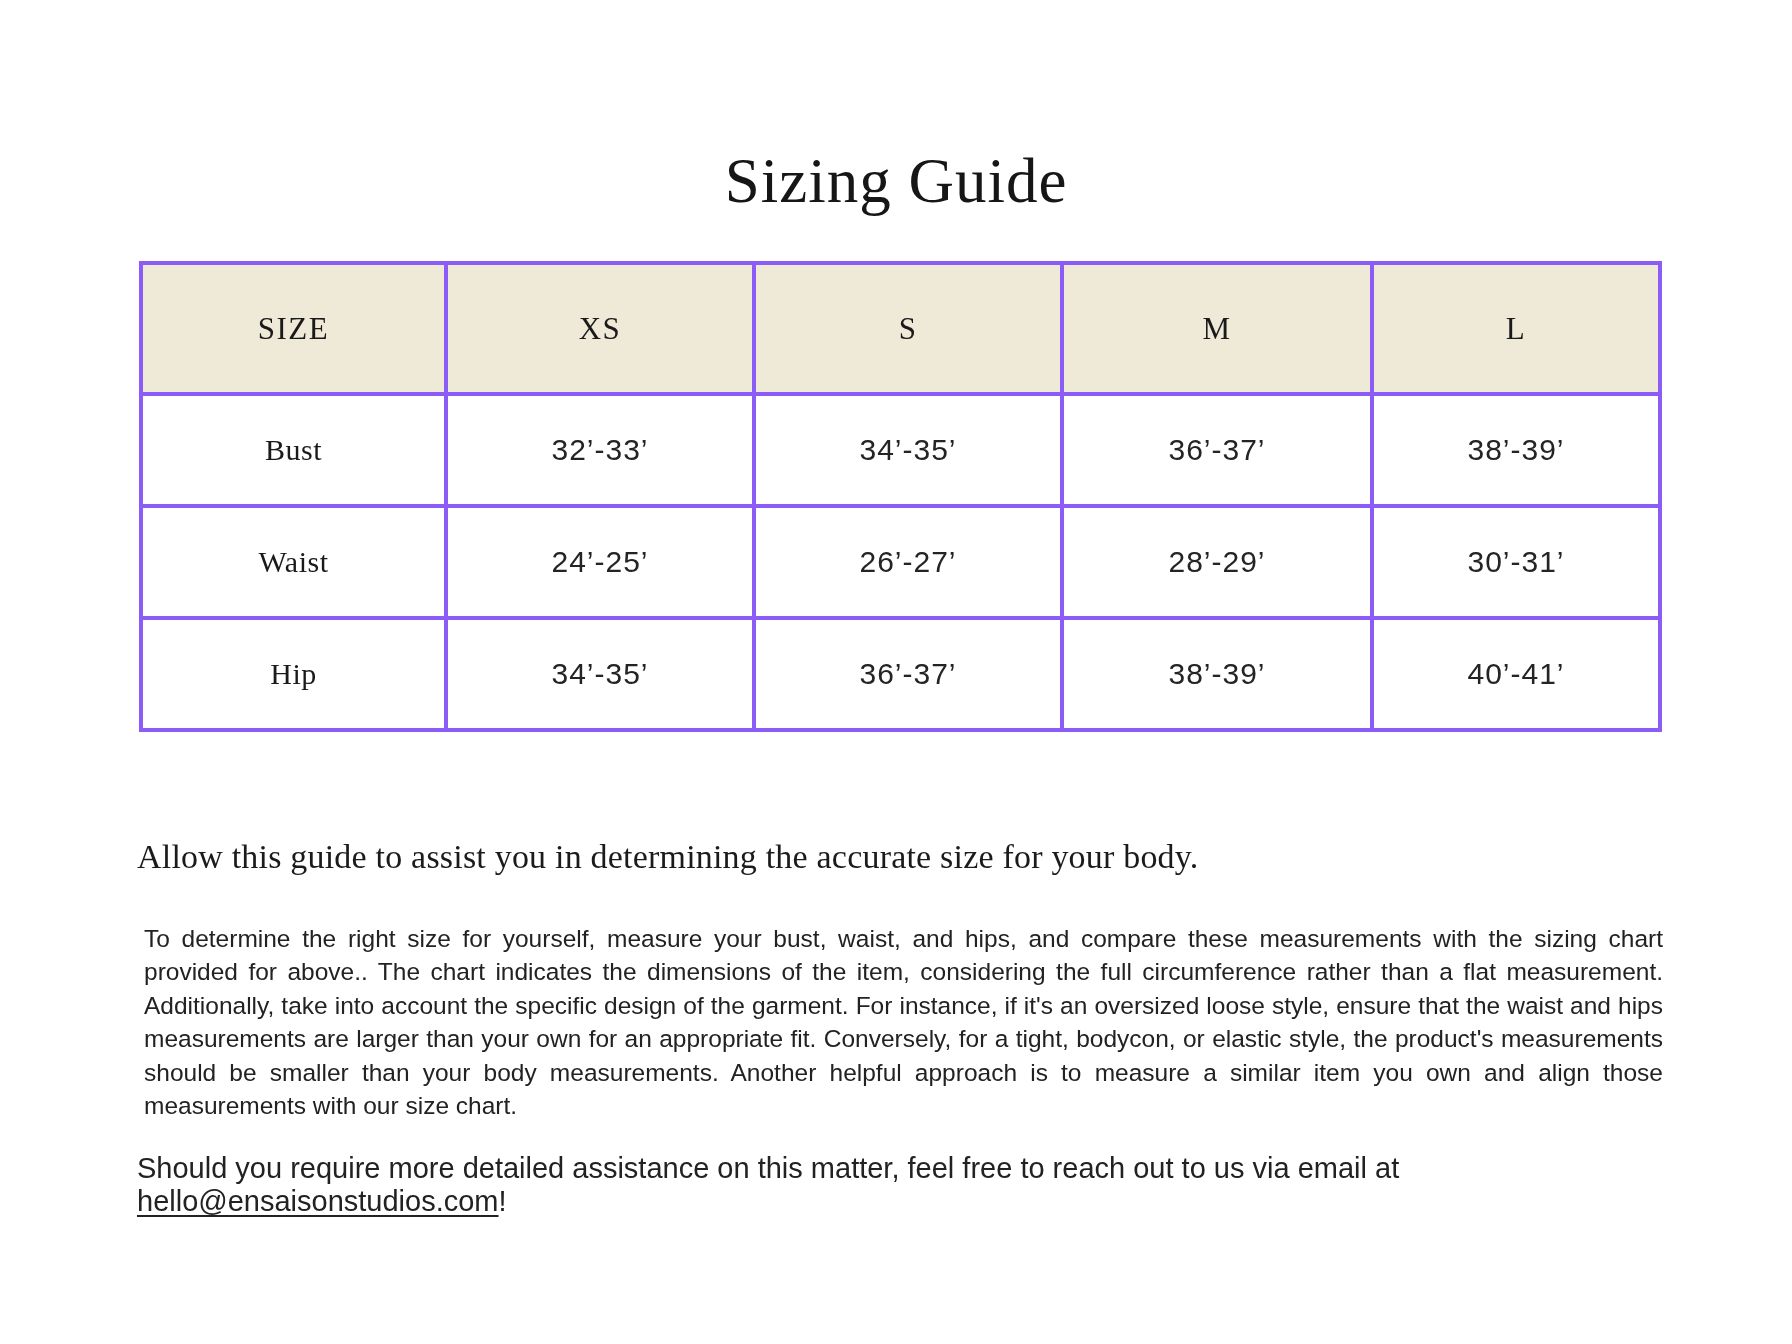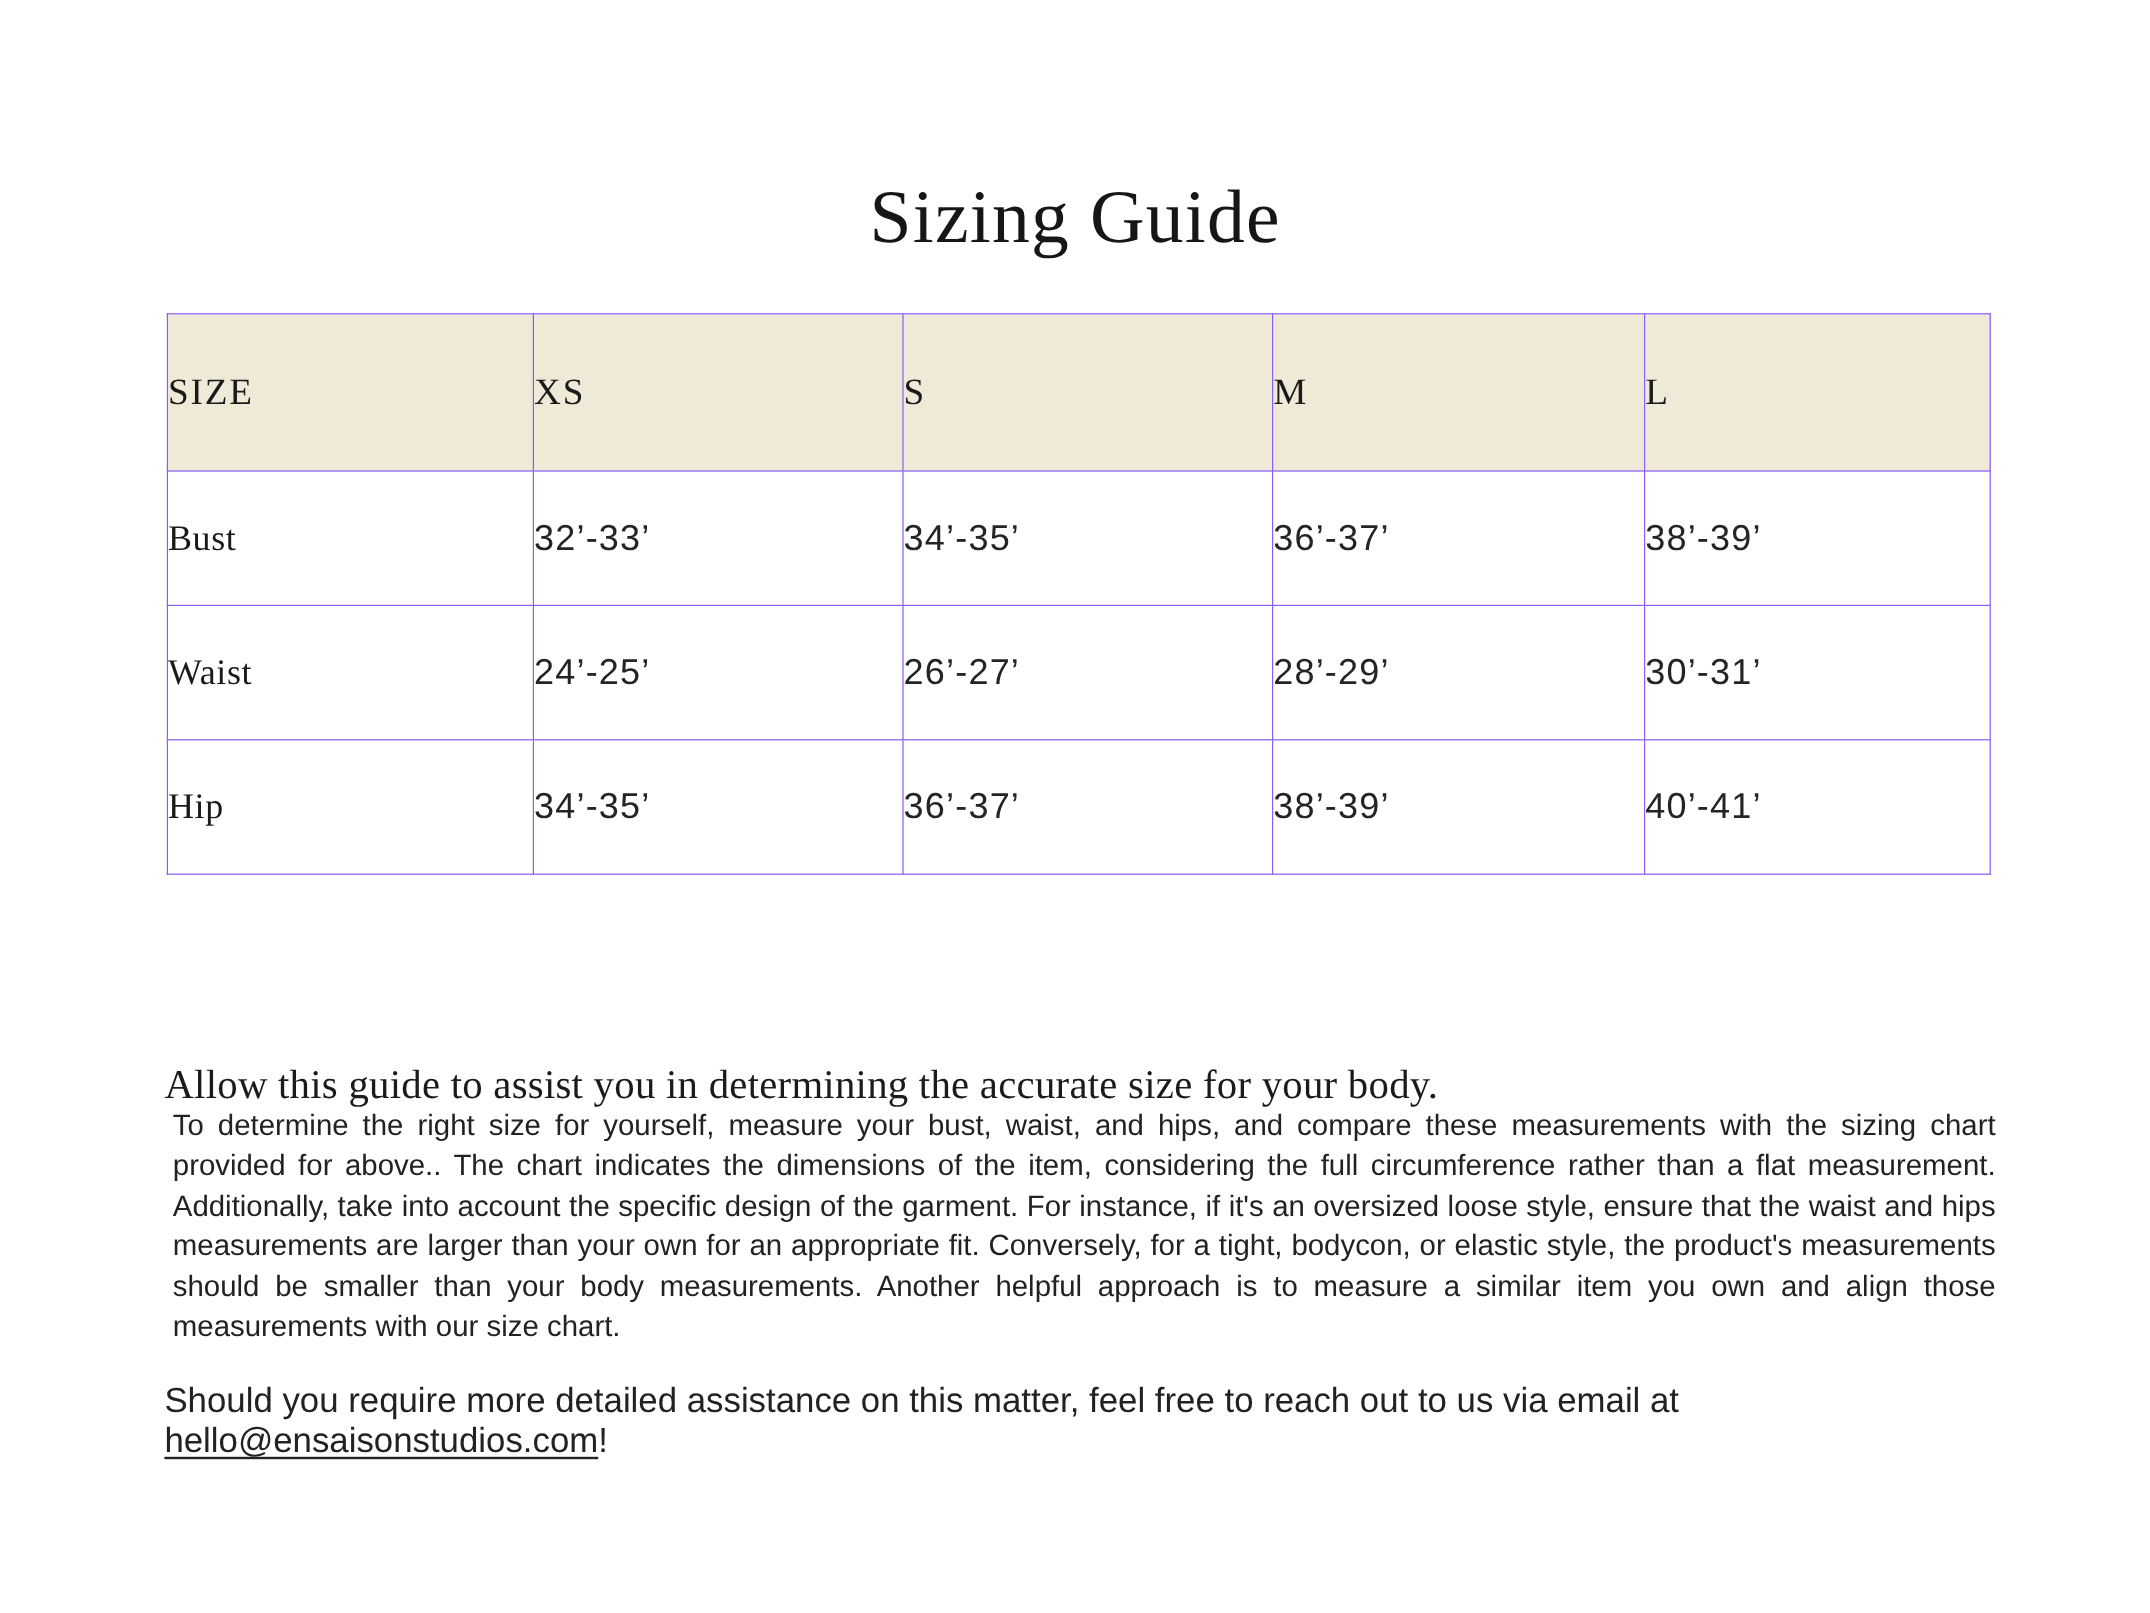--- a/index.html
+++ b/index.html
@@ -28,22 +28,22 @@
   }
   .sizing-table {
     position: absolute;
     left: 139px;
     top: 261px;
     width: 1519px;
     border-collapse: collapse;
     table-layout: fixed;
   }
   .sizing-table td {
-    border: 1px solid #8b5cf6;
-    text-align: left;
+    border: 4px solid #8b5cf6;
+    text-align: center;
     vertical-align: middle;
   }
   .sizing-table .header-row td {
     height: 131px;
     background: var(--header-bg, #efe9d8);
     font-family: "Liberation Serif", serif;
     font-size: 31px;
     letter-spacing: 1.5px;
     color: #1a1a1a;
   }
@@ -66,21 +66,20 @@
   .intro-text {
     position: absolute;
     left: 137px;
     top: 838px;
     width: 1520px;
     font-family: "Liberation Serif", serif;
     font-weight: 400;
     font-size: 34px;
     letter-spacing: 0.2px;
     color: #1b1b1b;
-    margin-top: 48px;
   }
   .body-text {
     position: absolute;
     left: 144px;
     top: 922px;
     width: 1519px;
     font-size: 24.5px;
     line-height: 33.4px;
     text-align: justify;
     color: #222222;

